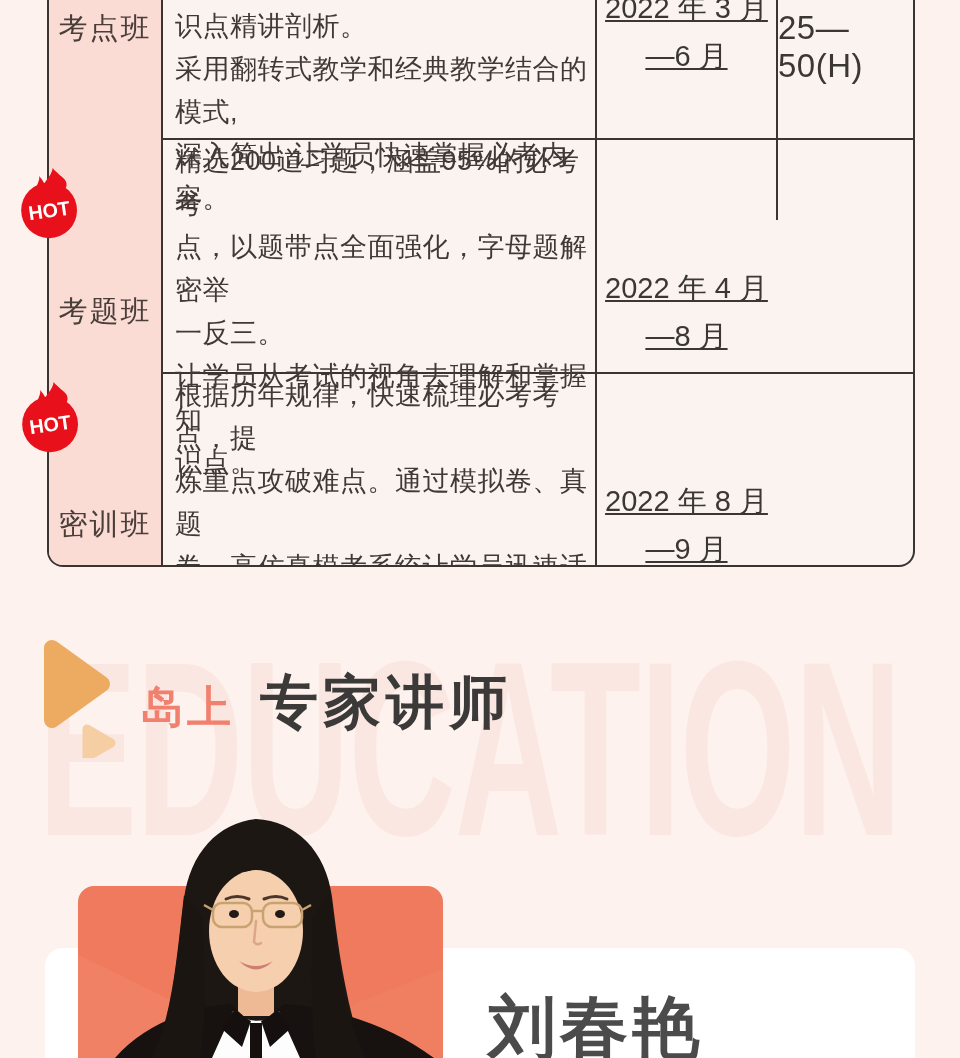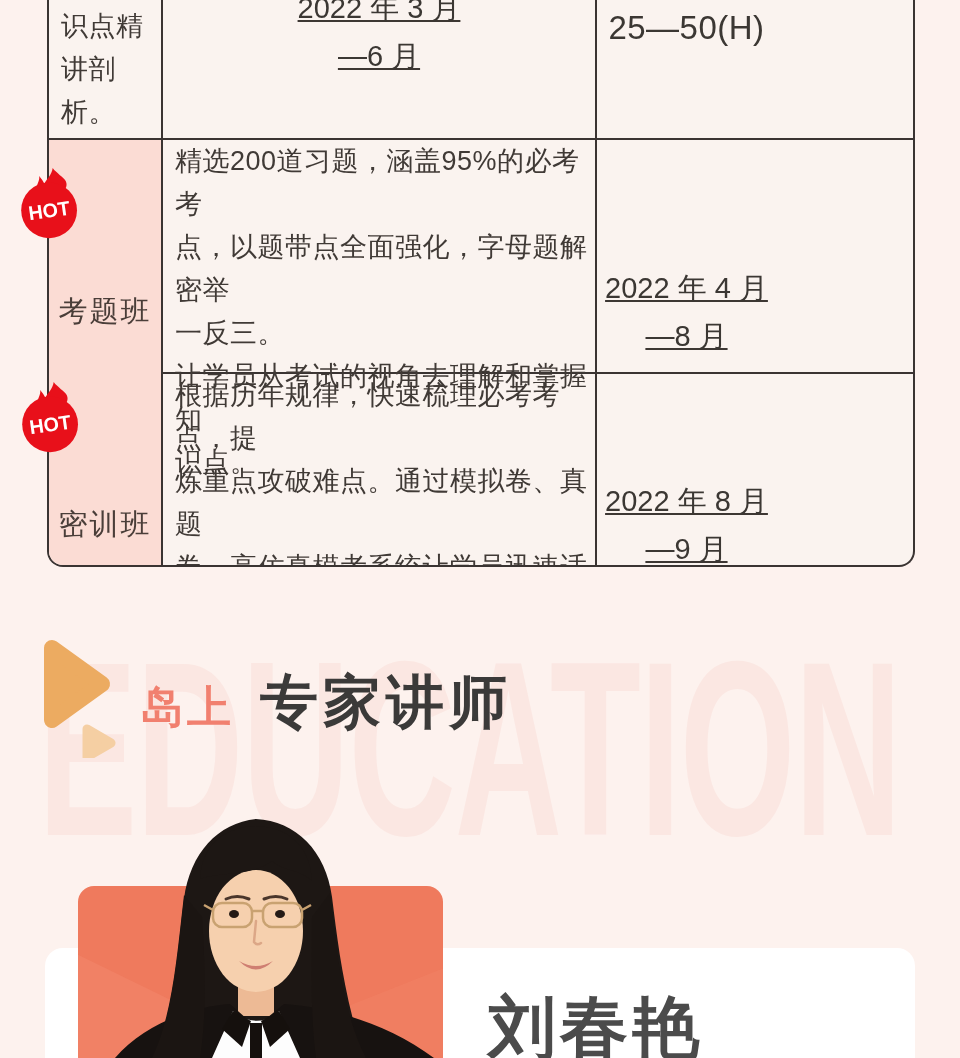--- a/index.html
+++ b/index.html
@@ -62,20 +62,23 @@
 </head>
 <body>
 
 <div class="page">
 
   <div class="watermark">EDUCATION</div>
 
   <div class="course-table">
 
     <div class="trow trow1">
+      <div class="cell label-cell">
+        <span>考点班</span>
+      </div>
       <div class="cell desc-cell">
         <div class="desc-text">识点精讲剖析。
 采用翻转式教学和经典教学结合的模式,
 深入简出,让学员快速掌握必考内容。</div>
       </div>
       <div class="cell date-cell">
         <div class="date-text">2022 年 3 月
 —6 月</div>
       </div>
       <div class="cell hours-cell">

